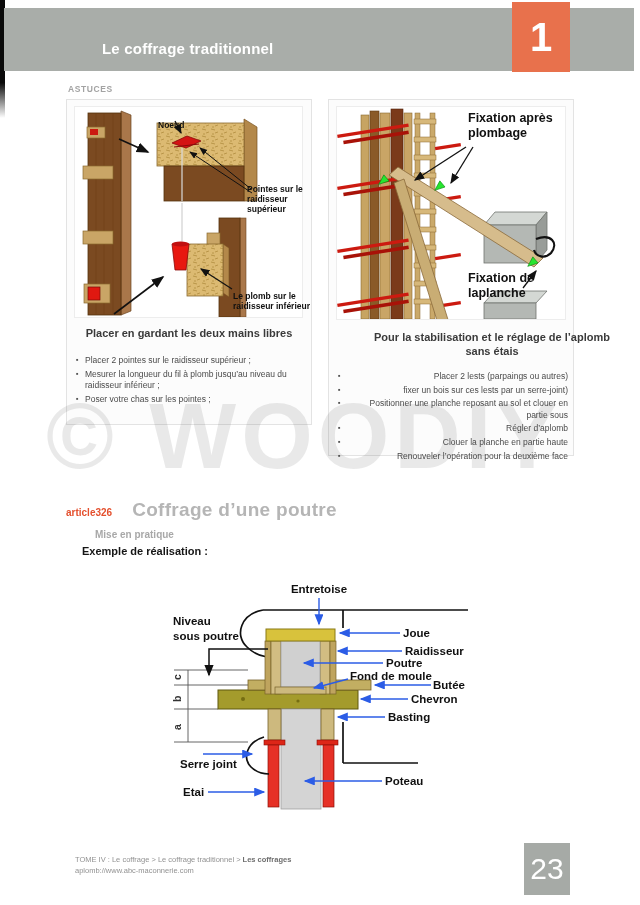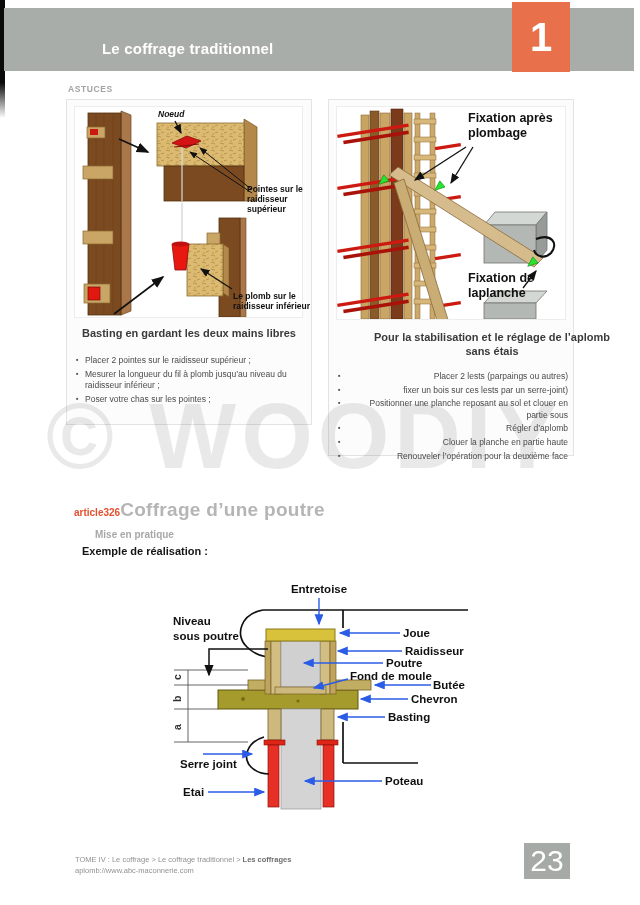--- a/index.html
+++ b/index.html
@@ -18,37 +18,37 @@
   
   .figbox{background:#fcfcfc;border:1px solid #e3e3e3;box-sizing:border-box;}
   .illus{background:#fff;border:1px solid #ededed;box-sizing:border-box;}
   .figcap{font-weight:bold;color:#3a3a3a;font-size:11px;text-align:center;line-height:1.25;}
   ul.bullets{margin:0;padding:0;font-size:8.5px;color:#4a4a4a;line-height:1.32;}
   ul.bullets li{list-style:none;position:relative;padding-left:9px;margin:0 0 2.5px 0;}
   ul.bullets li::before{content:"▪";position:absolute;left:0;top:0;font-size:7.5px;color:#555;}
   .anno{font-weight:bold;color:#101010;font-size:8.5px;line-height:1.18;}
   .anno-big{font-weight:bold;color:#101010;font-size:12.5px;line-height:1.22;}
   
-  .article-row{left:74px;top:499px;display:flex;align-items:baseline;gap:0;}
+  .article-row{left:66px;top:499px;display:flex;align-items:baseline;gap:20px;}
   .article-ref{color:#e4502e;font-size:10px;font-weight:bold;}
   .article-title{color:#b5b5b5;font-size:19px;font-weight:bold;letter-spacing:.3px;}
   .mise{left:66px;top:529px;color:#a8a8a8;font-size:10px;font-weight:bold;margin-left:29px;}
   .exemple{left:66px;top:545px;color:#151515;font-size:11px;font-weight:bold;padding-left:16px;}
   
   .watermark{left:46px;top:384px;font-size:92px;font-weight:bold;letter-spacing:5px;
              color:rgba(70,70,70,0.12);white-space:nowrap;z-index:30;pointer-events:none;}
   
   svg text{font-family:"Liberation Sans",sans-serif;}
   .dlab{font-size:11.5px;font-weight:bold;fill:#101010;}
   .dim{font-size:10.5px;font-weight:bold;fill:#333;}
   
   .crumb{left:75px;top:855px;color:#929292;font-size:7.5px;}
   .crumb b{color:#6e6e6e;}
   .url{left:75px;top:866px;color:#929292;font-size:7.5px;}
-  .pagebox{left:524px;top:843px;width:46px;height:36px;background:#a6aaa6;color:#fff;
+  .pagebox{left:524px;top:843px;width:46px;height:52px;background:#a6aaa6;color:#fff;
            display:flex;align-items:center;justify-content:center;font-size:30px;}
 </style>
 </head>
 <body>
 
 <div class="page">
 
   <div class="abs edge-strip"></div>
   <div class="abs hdr-bar"></div>
   <div class="abs hdr-title">Le coffrage traditionnel</div>
@@ -105,24 +105,24 @@
         <polygon points="97,137 114,137 111,163 100,163" fill="#e81810" stroke="#8a0a0a" stroke-width="0.8"></polygon>
         <ellipse cx="105.5" cy="137" rx="8.5" ry="2.4" fill="#c01010"></ellipse>
       </g>
 
       <line x1="100" y1="14" x2="106" y2="26" stroke="#111" stroke-width="1.2" marker-end="url(#mb)"></line>
       <line x1="176" y1="82" x2="125" y2="41" stroke="#111" stroke-width="1" marker-end="url(#mb)"></line>
       <line x1="177" y1="86" x2="115" y2="45" stroke="#111" stroke-width="1" marker-end="url(#mb)"></line>
       <line x1="157" y1="182" x2="126" y2="162" stroke="#111" stroke-width="1.2" marker-end="url(#mb)"></line>
     </svg>
   </div>
-  <div class="abs anno" style="left:158px;top:109px;font-style:italic;">Noeud</div>
+  <div class="abs anno" style="left:158px;top:120px;">Noeud</div>
   <div class="abs anno" style="left:247px;top:184px;width:57px;">Pointes sur le raidisseur supérieur</div>
   <div class="abs anno" style="left:233px;top:291px;width:78px;">Le plomb sur le raidisseur inférieur</div>
-  <div class="abs figcap" style="left:70px;top:327px;width:238px;">Basting en gardant les deux mains libres</div>
+  <div class="abs figcap" style="left:70px;top:327px;width:238px;">Placer en gardant les deux mains libres</div>
   <ul class="abs bullets" style="left:76px;top:355px;width:228px;">
       <li>Placer 2 pointes sur le raidisseur supérieur ;</li>
       <li>Mesurer la longueur du fil à plomb jusqu’au niveau du raidisseur inférieur ;</li>
       <li>Poser votre chas sur les pointes ;</li>
     </ul>
 
   <div class="abs figbox" style="left:328px;top:99px;width:246px;height:357px;"></div>
   <div class="abs illus" style="left:336px;top:106px;width:230px;height:214px;">
     <svg width="228" height="212" viewBox="0 0 228 212">
       <defs>

